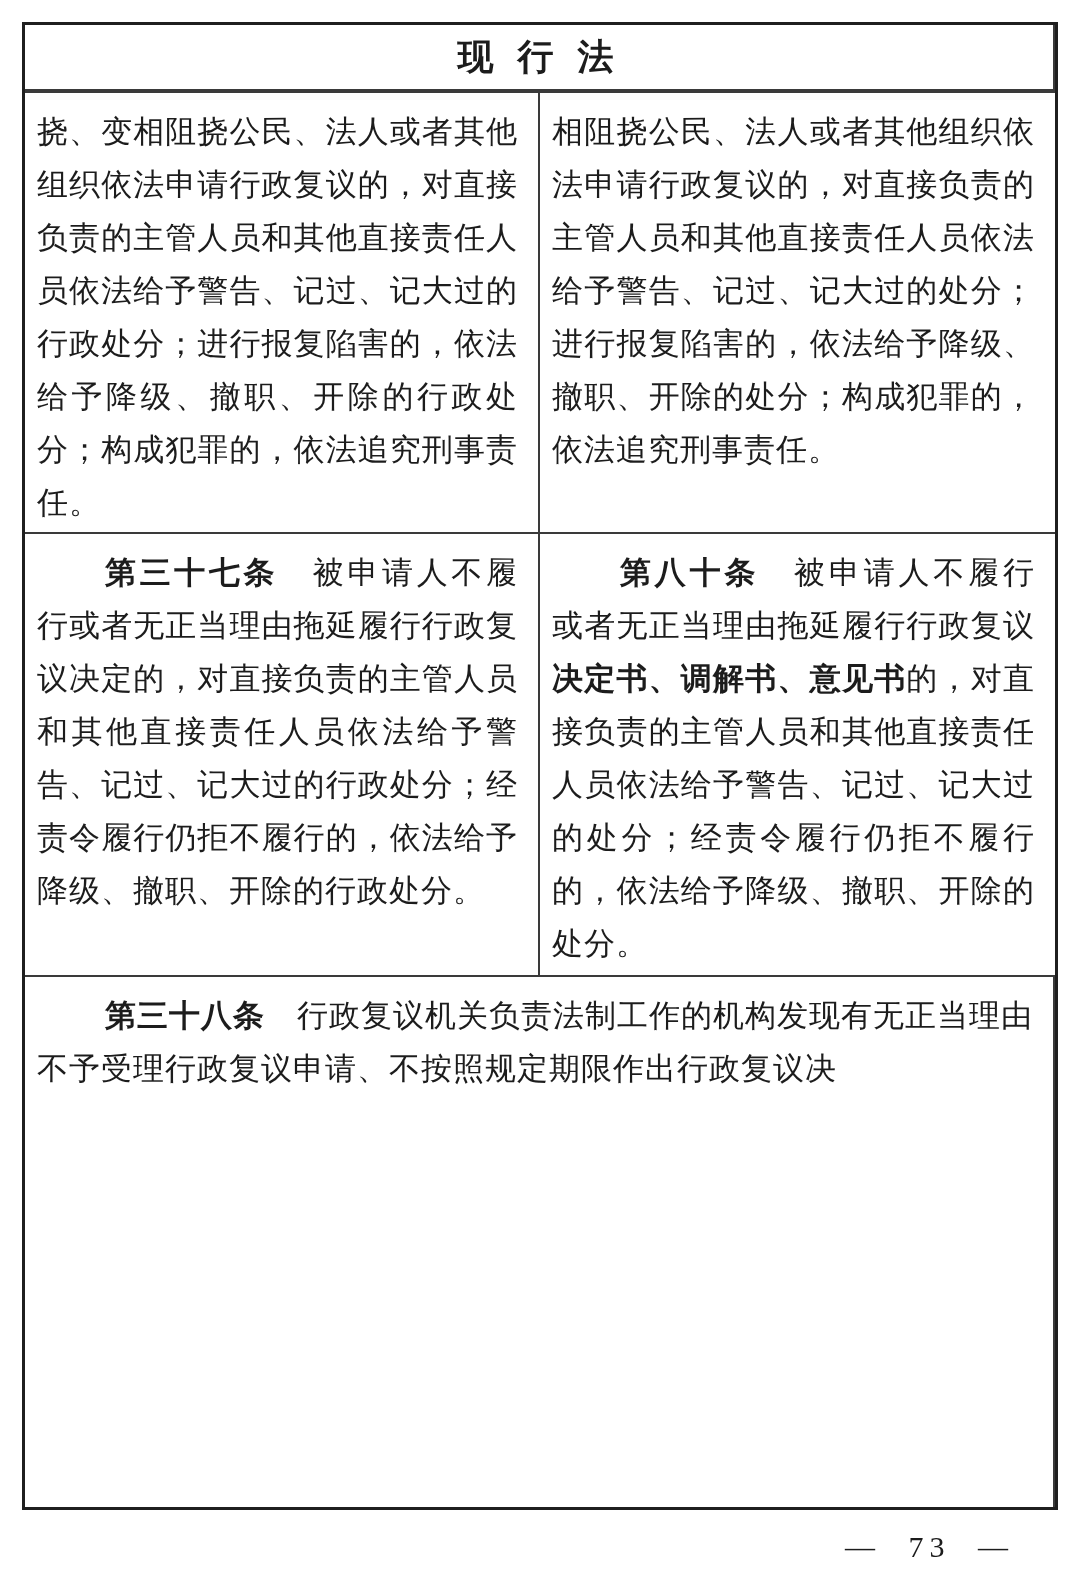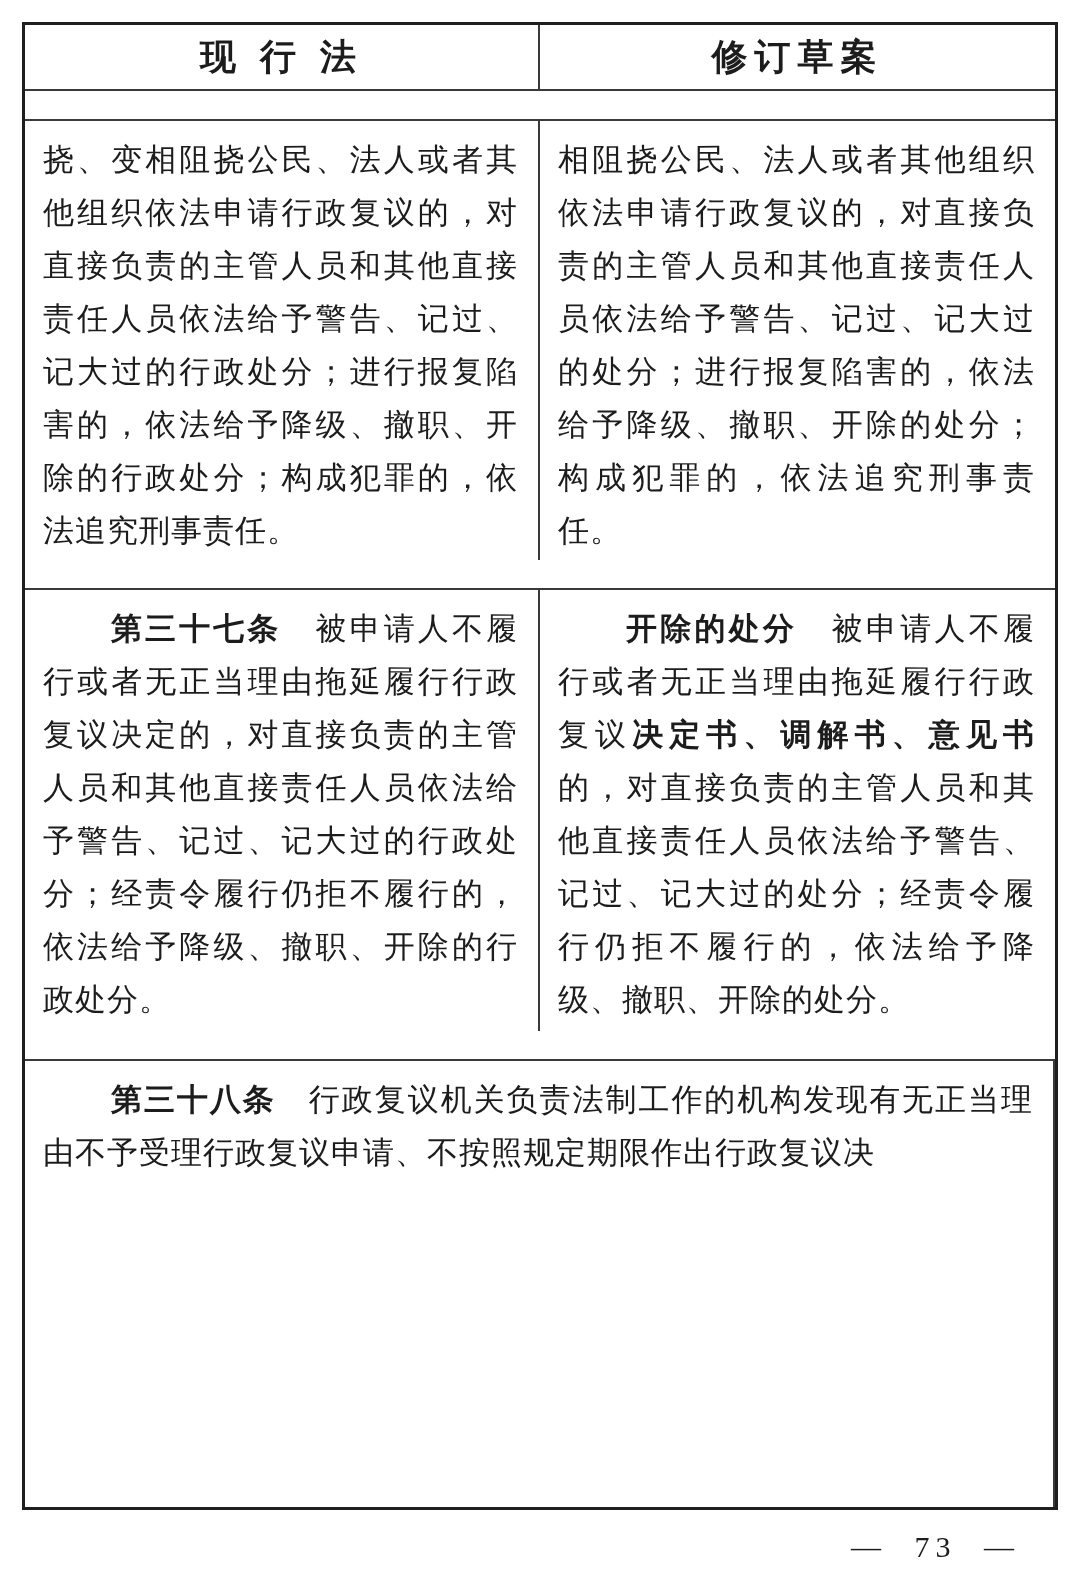--- a/index.html
+++ b/index.html
@@ -12,21 +12,20 @@
     overflow:hidden;
   }
   .lawtable{
     position:absolute;
     left:22px;top:22px;
     width:1036px;height:1488px;
     border:3px solid #1f1f1f;
     box-sizing:border-box;
     display:flex;flex-direction:column;
     background:#fff;
-    gap:28px;
   }
   .thead{
     display:flex;flex:0 0 66px;
     border-bottom:2px solid #3a3a3a;
     box-sizing:border-box;
   }
   .th{
     flex:1 1 50%;
     display:flex;align-items:center;justify-content:center;
     font-family:"Liberation Sans", sans-serif;
@@ -40,74 +39,73 @@
     display:flex;
     border-top:2px solid #3a3a3a;
     box-sizing:border-box;
     overflow:hidden;
   }
   .trow:first-of-type{border-top:none;}
   .trow.grow{flex:1 1 auto;}
   .td{
     flex:1 1 50%;
     box-sizing:border-box;
-    padding:12px 20px 0 18px;
+    padding:12px 20px 0 12px;
     overflow:hidden;
   }
   .td.left{border-right:2px solid #3a3a3a;}
   .td p{
     margin:0;
     font-size:31px;
     line-height:53px;
     text-align:justify;
     text-justify:inter-character;
     letter-spacing:1px;
   }
   .td p.indent{text-indent:68px;}
   .td p b{
     font-family:"Liberation Sans", sans-serif;
     font-weight:bold;
   }
   .pageno{
     position:absolute;
-    top:1530px;right:60px;
+    top:1530px;right:66px;
     font-size:30px;
     letter-spacing:6px;
     word-spacing:14px;
     color:#1c1c1c;
     font-family:"Liberation Serif", serif;
   }
 </style>
 </head>
 <body>
 
 <div class="page">
 
   <div class="lawtable">
 
     <div class="thead">
       <div class="th">现 行 法</div>
-      <div class="th">修订草案</div>
     </div>
 
     <div class="trow" style="flex:0 0 441px;">
       <div class="td left">
           <p><span>挠、变相阻挠公民、法人或者其他组织依法申请行政复议的，对直接负责的主管人员和其他直接责任人员依法给予警告、记过、记大过的行政处分；进行报复陷害的，依法给予降级、撤职、开除的行政处分；构成犯罪的，依法追究刑事责任。</span></p>
         </div>
       <div class="td">
           <p><span>相阻挠公民、法人或者其他组织依法申请行政复议的，对直接负责的主管人员和其他直接责任人员依法给予警告、记过、记大过的处分；进行报复陷害的，依法给予降级、撤职、开除的处分；构成犯罪的，依法追究刑事责任。</span></p>
         </div>
     </div>
 
     <div class="trow" style="flex:0 0 443px;justify-content:center;">
       <div class="td left">
           <p class="indent"><b>第三十七条</b><span>　被申请人不履行或者无正当理由拖延履行行政复议决定的，对直接负责的主管人员和其他直接责任人员依法给予警告、记过、记大过的行政处分；经责令履行仍拒不履行的，依法给予降级、撤职、开除的行政处分。</span></p>
         </div>
       <div class="td">
-          <p class="indent"><b>开除的处分</b><span>　被申请人不履行或者无正当理由拖延履行行政复议</span><b>决定书、调解书、意见书</b><span>的，对直接负责的主管人员和其他直接责任人员依法给予警告、记过、记大过的处分；经责令履行仍拒不履行的，依法给予降级、撤职、开除的处分。</span></p>
+          <p class="indent"><b>第八十条</b><span>　被申请人不履行或者无正当理由拖延履行行政复议</span><b>决定书、调解书、意见书</b><span>的，对直接负责的主管人员和其他直接责任人员依法给予警告、记过、记大过的处分；经责令履行仍拒不履行的，依法给予降级、撤职、开除的处分。</span></p>
         </div>
     </div>
 
 
     <div class="trow grow">
       <div class="td left">
           <p class="indent"><b>第三十八条</b><span>　行政复议机关负责法制工作的机构发现有无正当理由不予受理行政复议申请、不按照规定期限作出行政复议决</span></p>
         </div>
     </div>
 

